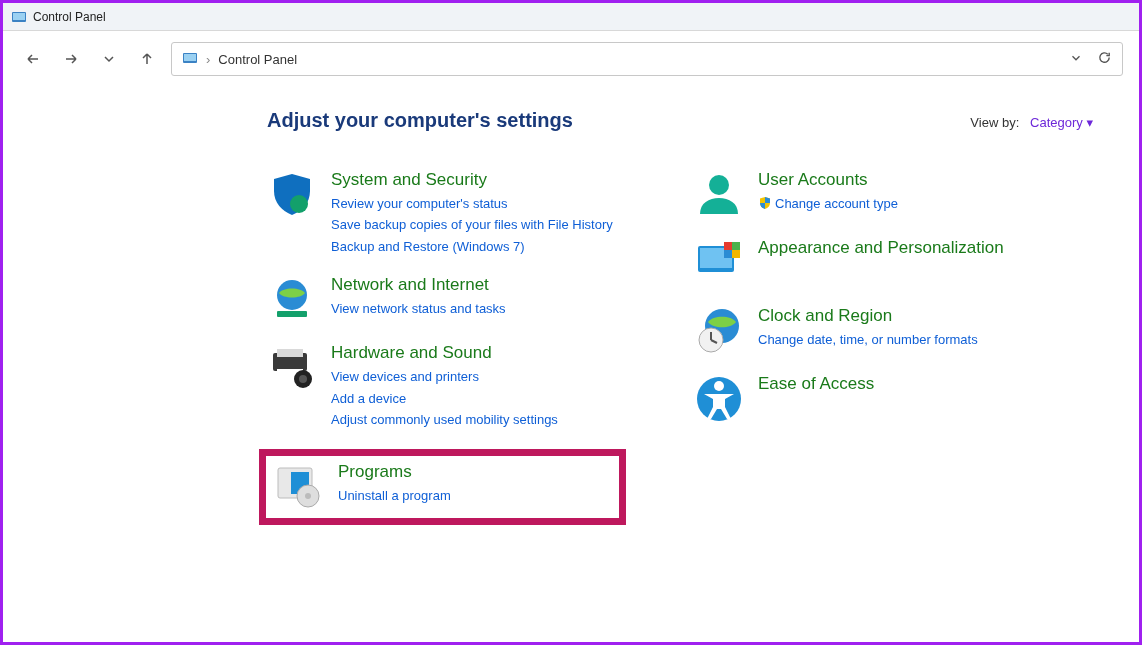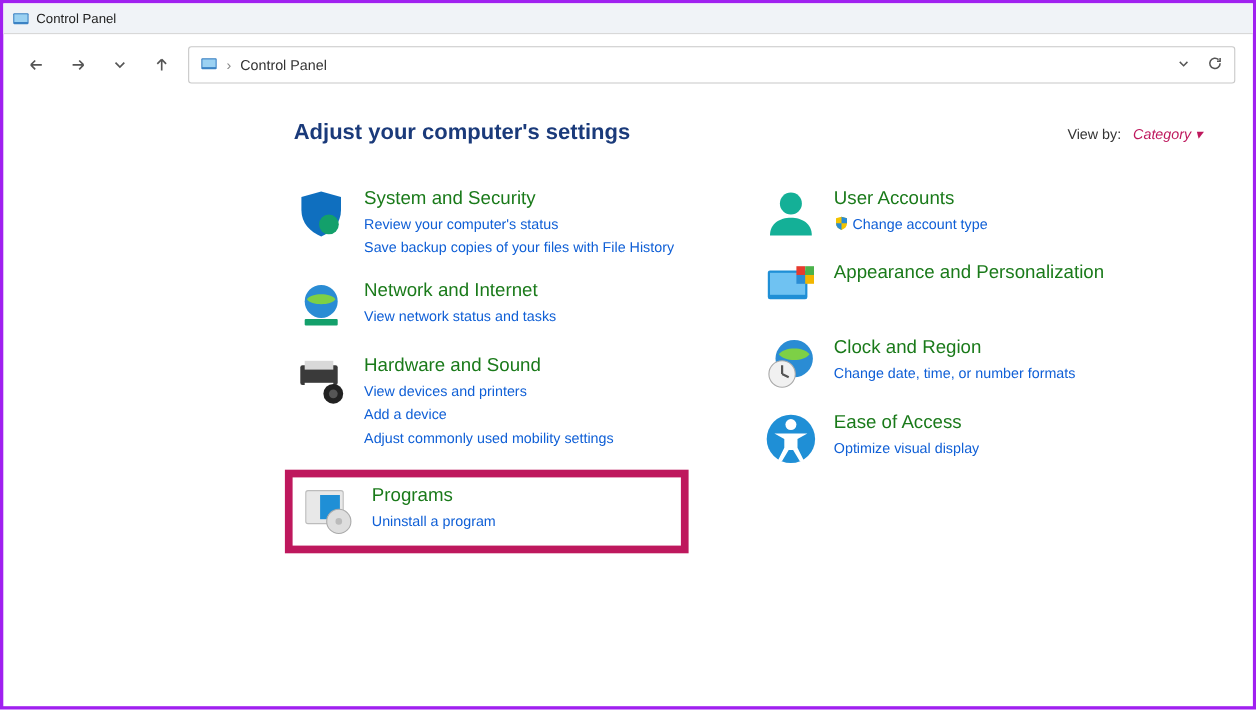--- a/index.html
+++ b/index.html
@@ -11,21 +11,21 @@
     .navbar { height: 56px; display: flex; align-items: center; padding: 0 16px; gap: 10px; }
     .nav-btn { width: 28px; height: 28px; display: flex; align-items: center; justify-content: center; color: #555; border-radius: 4px; }
     .nav-btn svg { width: 16px; height: 16px; }
     .addr-bar { flex: 1; height: 34px; border: 1px solid #c8c8c8; border-radius: 3px; display: flex; align-items: center; padding: 0 10px; gap: 8px; font-size: 13px; color: #333; }
     .addr-right { display: flex; align-items: center; gap: 14px; color: #555; }
 
     .content { padding: 22px 46px 10px 46px; }
     .heading-row { display: flex; justify-content: space-between; align-items: baseline; margin-bottom: 38px; padding-left: 218px; padding-right: 0; }
     .heading { font-size: 20px; color: #1a3a7a; font-weight: 700; }
     .viewby { font-size: 13px; color: #333; }
-    .viewby a { color: #be185d; text-decoration: none; font-style: italic; }
+    .viewby a { color: #6d28d9; text-decoration: none; }
 
     .cols { display: flex; gap: 28px; padding-left: 218px; }
     .col { flex: 1; display: flex; flex-direction: column; gap: 18px; }
 
     .cat { display: flex; gap: 14px; align-items: flex-start; }
     .cat-icon { width: 50px; height: 50px; flex-shrink: 0; display: flex; align-items: center; justify-content: center; }
     .cat-body { flex: 1; }
     .cat-title { font-size: 17px; color: #1a7a1a; font-weight: 400; margin-bottom: 3px; }
     .cat-link { display: block; font-size: 13px; color: #0f5fd6; text-decoration: none; line-height: 1.65; }
 
@@ -109,20 +109,21 @@
         <div class="cat-icon">
           <svg viewBox="0 0 50 50">
               <path d="M25 4l18 5v12c0 12-8 20-18 24C15 41 7 33 7 21V9z" fill="#0f6fbf"></path>
               <circle cx="32" cy="34" r="9" fill="#13a06b"></circle>
             </svg>
         </div>
         <div class="cat-body">
           <div class="cat-title">System and Security</div>
           <a class="cat-link">Review your computer's status</a>
           <a class="cat-link">Save backup copies of your files with File History</a>
+          <a class="cat-link">Backup and Restore (Windows 7)</a>
         </div>
       </div>
 
       <div class="cat">
         <div class="cat-icon">
           <svg viewBox="0 0 50 50">
               <circle cx="25" cy="20" r="15" fill="#2a8cd4"></circle>
               <path d="M12 18c4-6 22-6 26 0-4 6-22 6-26 0z" fill="#7dd046"></path>
               <rect x="10" y="36" width="30" height="6" rx="1" fill="#13a06b"></rect>
             </svg>
@@ -225,19 +226,18 @@
       <div class="cat">
         <div class="cat-icon">
           <svg viewBox="0 0 50 50">
               <circle cx="25" cy="25" r="22" fill="#1f8fd6"></circle>
               <circle cx="25" cy="12" r="5" fill="#fff"></circle>
               <path d="M10 20h30l-9 5v8l6 12h-4l-6-10h-4l-6 10h-4l6-12v-8z" fill="#fff"></path>
             </svg>
         </div>
         <div class="cat-body">
           <div class="cat-title">Ease of Access</div>
-          <a class="cat-link">Optimize visual display</a>
         </div>
       </div>
 
     </div>
   </div>
 </div>
 
 </body></html>

